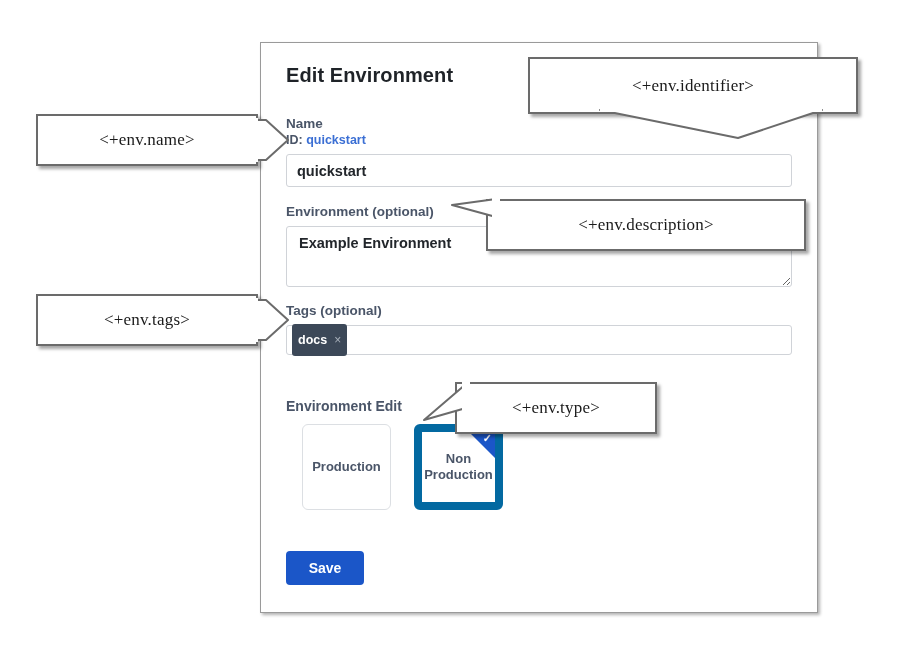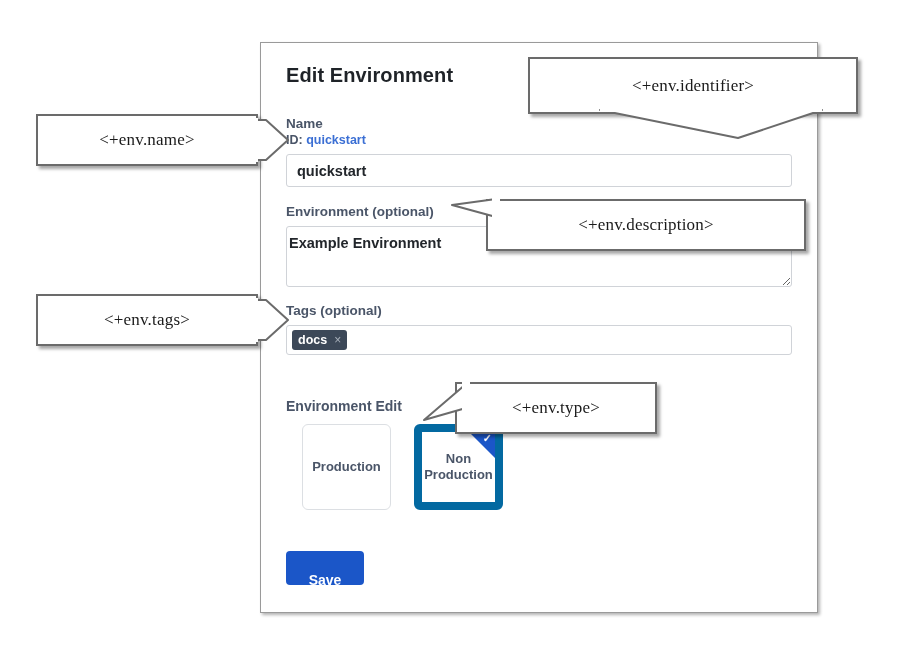--- a/index.html
+++ b/index.html
@@ -90,21 +90,21 @@
     width: 100%;
     box-sizing: border-box;
     height: 61px;
     border: 1px solid #d0d3d8;
     border-radius: 3px;
     background: #ffffff;
     font-family: "Liberation Sans", sans-serif;
     font-size: 14.5px;
     font-weight: bold;
     color: #22262b;
-    padding: 7px 2px;
+    padding: 7px 12px;
     outline: none;
     resize: vertical;
     line-height: 18px;
   }
 
   .field-block { margin-bottom: 16px; }
   .field-block.desc { margin-bottom: 15px; }
 
   
   .tags-input {
@@ -116,21 +116,21 @@
     background: #ffffff;
     display: flex;
     align-items: center;
     padding: 0 5px;
   }
   .tag-chip {
     display: inline-flex;
     align-items: center;
     background: #3c4858;
     border-radius: 3px;
-    height: 20px;
+    height: 32px;
     padding: 0 6px;
     color: #ffffff;
     font-size: 12.5px;
     font-weight: bold;
   }
   .tag-remove {
     margin-left: 7px;
     color: #a8b0ba;
     font-size: 12px;
     font-weight: normal;
@@ -205,21 +205,21 @@
   .save-button {
     margin-top: 41px;
     display: inline-block;
     background: #1b56c8;
     color: #ffffff;
     border: none;
     border-radius: 4px;
     font-family: "Liberation Sans", sans-serif;
     font-size: 14px;
     font-weight: bold;
-    padding: 12px;
+    padding: 0;
     width: 78px;
     height: 34px;
     line-height: 34px;
     text-align: center;
     cursor: pointer;
   }
 
   
   .callout {
     position: absolute;

